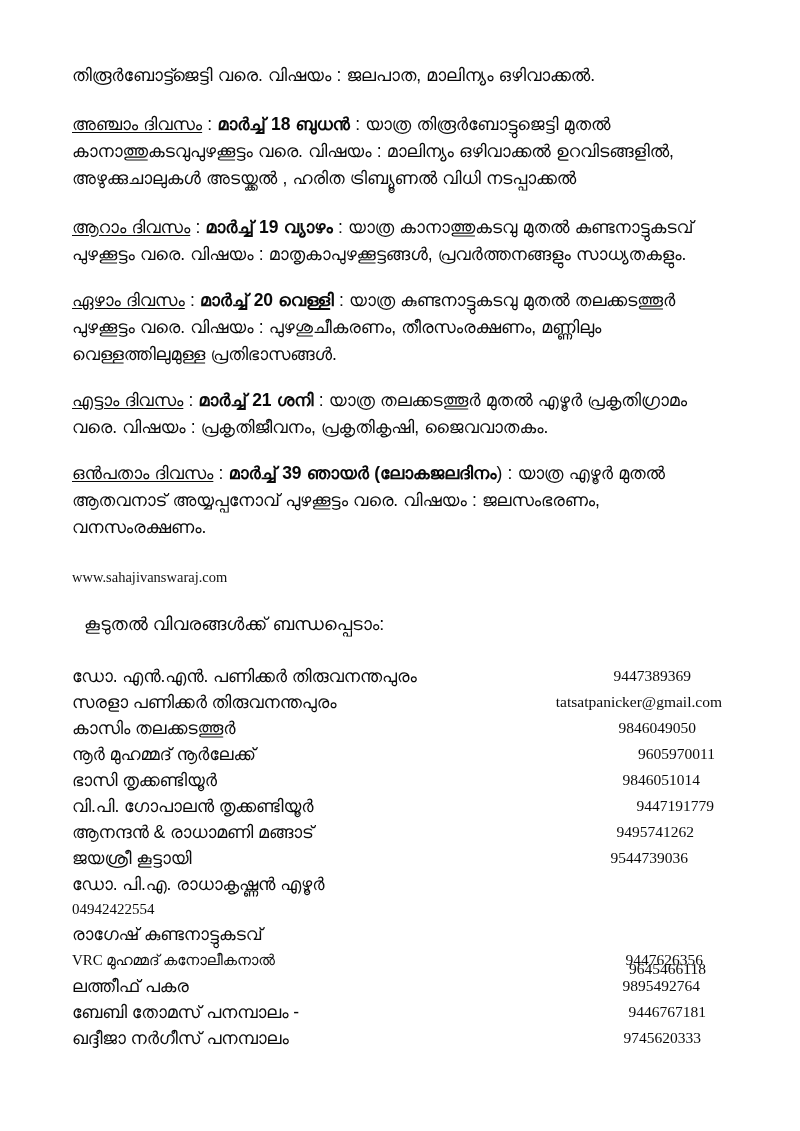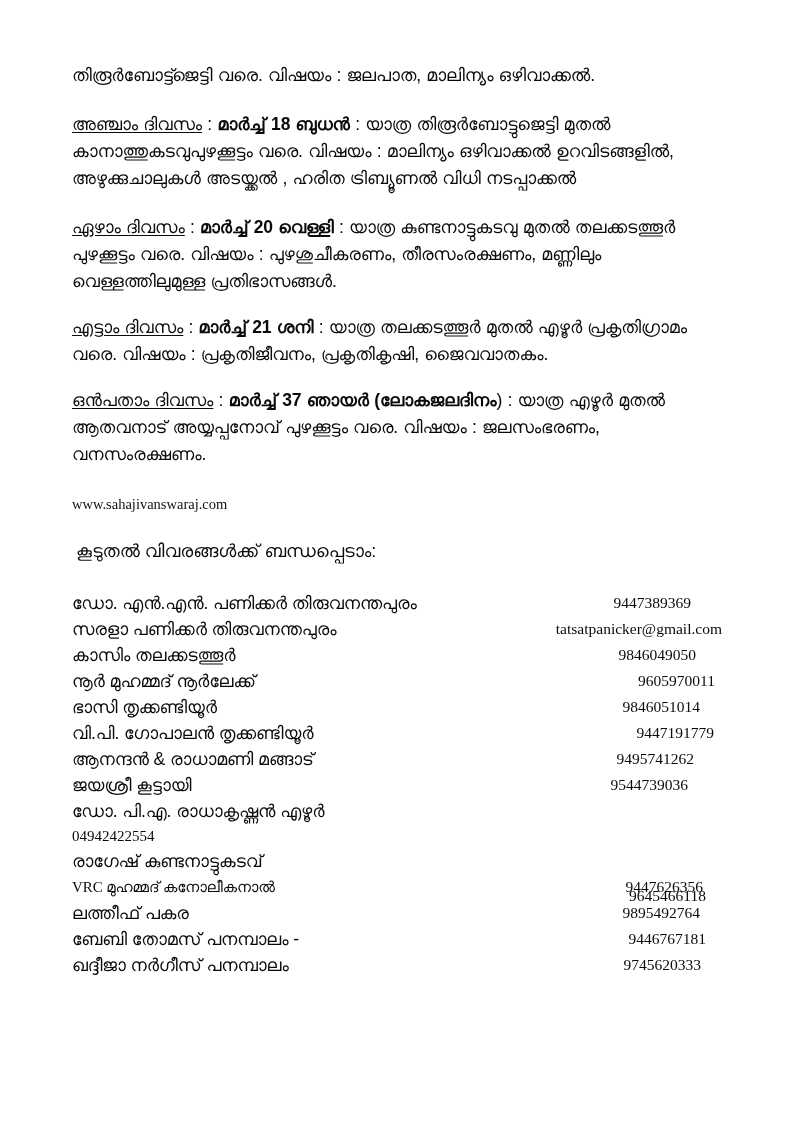--- a/index.html
+++ b/index.html
@@ -51,21 +51,21 @@
     font-size: 14.5px;
     line-height: 20px;
     margin: 26px 0 0 0;
     color: #111;
   }
 
   
   .contact-heading {
     font-size: 18px;
     line-height: 26px;
-    margin: 24px 0 0 4px;
+    margin: 24px 0 0 12px;
   }
 
   
   .contact-list {
     margin: 26px 0 0 0;
     padding: 0;
     list-style: none;
   }
   .contact-row {
     position: relative;
@@ -104,31 +104,34 @@
     <p class="para">
       <span>തിരൂർബോട്ട്ജെട്ടി വരെ. വിഷയം : ജലപാത, മാലിന്യം ഒഴിവാക്കൽ.</span>
     </p>
 
     <div>
 
       <p class="para">
         <span class="day">അഞ്ചാം ദിവസം</span><span class="sep"> : </span><span class="date">മാർച്ച് 18  ബുധൻ</span><span> : യാത്ര തിരൂർബോട്ടുജെട്ടി മുതൽ കാനാത്തുകടവുപുഴക്കൂട്ടം വരെ. വിഷയം : മാലിന്യം ഒഴിവാക്കൽ ഉറവിടങ്ങളിൽ, അഴുക്കുചാലുകൾ അടയ്ക്കൽ , ഹരിത ട്രിബ്യൂണൽ വിധി നടപ്പാക്കൽ</span>
       </p>
 
+      <p class="para">
+        <span class="day">ആറാം ദിവസം</span><span class="sep"> : </span><span class="date">മാർച്ച് 19  വ്യാഴം</span><span> : യാത്ര കാനാത്തുകടവു മുതൽ കുണ്ടനാട്ടുകടവ് പുഴക്കൂട്ടം വരെ. വിഷയം : മാതൃകാപുഴക്കൂട്ടങ്ങൾ, പ്രവർത്തനങ്ങളും സാധ്യതകളും.</span>
+      </p>
 
       <p class="para">
         <span class="day">ഏഴാം ദിവസം</span><span class="sep"> : </span><span class="date">മാർച്ച് 20  വെള്ളി</span><span> : യാത്ര കുണ്ടനാട്ടുകടവു മുതൽ തലക്കടത്തൂർ പുഴക്കൂട്ടം വരെ. വിഷയം : പുഴശുചീകരണം, തീരസംരക്ഷണം, മണ്ണിലും വെള്ളത്തിലുമുള്ള പ്രതിഭാസങ്ങൾ.</span>
       </p>
 
       <p class="para">
         <span class="day">എട്ടാം ദിവസം</span><span class="sep"> : </span><span class="date">മാർച്ച്  21  ശനി</span><span> : യാത്ര തലക്കടത്തൂർ മുതൽ എഴൂർ പ്രകൃതിഗ്രാമം വരെ. വിഷയം : പ്രകൃതിജീവനം, പ്രകൃതികൃഷി, ജൈവവാതകം.</span>
       </p>
 
       <p class="para">
-        <span class="day">ഒൻപതാം  ദിവസം</span><span class="sep"> : </span><span class="date">മാർച്ച് 37 ഞായർ (</span><span class="date">ലോകജലദിനം</span><span class="sep">)</span><span> : യാത്ര എഴൂർ മുതൽ ആതവനാട് അയ്യപ്പനോവ് പുഴക്കൂട്ടം വരെ. വിഷയം : ജലസംഭരണം, വനസംരക്ഷണം.</span>
+        <span class="day">ഒൻപതാം  ദിവസം</span><span class="sep"> : </span><span class="date">മാർച്ച് 39 ഞായർ (</span><span class="date">ലോകജലദിനം</span><span class="sep">)</span><span> : യാത്ര എഴൂർ മുതൽ ആതവനാട് അയ്യപ്പനോവ് പുഴക്കൂട്ടം വരെ. വിഷയം : ജലസംഭരണം, വനസംരക്ഷണം.</span>
       </p>
 
     </div>
 
     <p class="url-line">www.sahajivanswaraj.com</p>
 
     <p class="contact-heading">കൂടുതൽ വിവരങ്ങൾക്ക് ബന്ധപ്പെടാം:</p>
 
     <ul class="contact-list">
         <li class="contact-row"><span class="contact-name">ഡോ. എൻ.എൻ. പണിക്കർ തിരുവനന്തപുരം</span><span class="contact-value" style="right: 37px;">9447389369</span></li>

